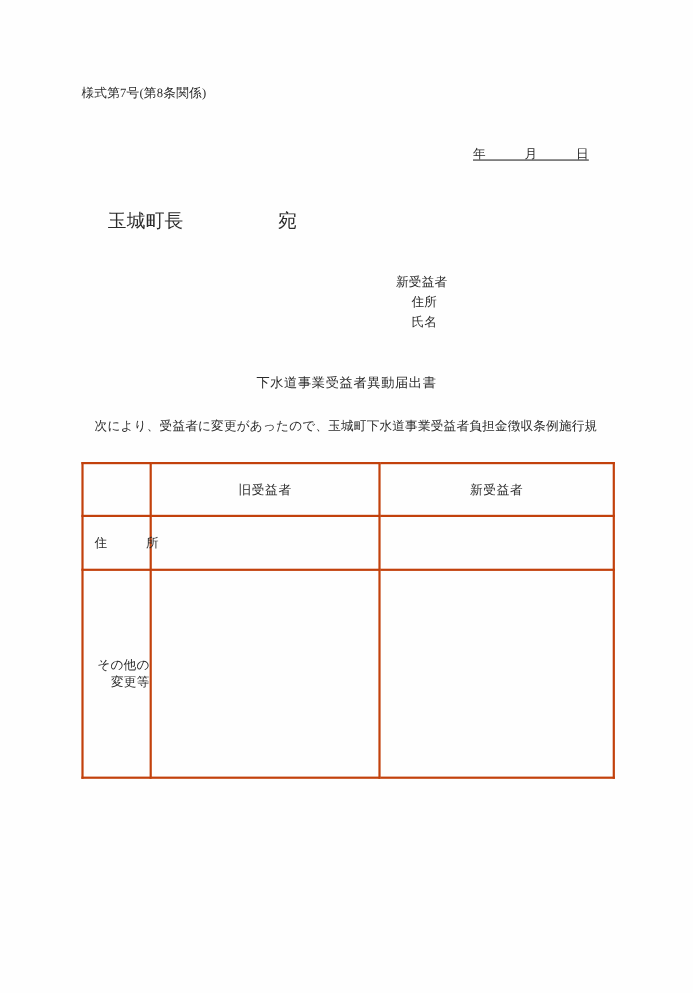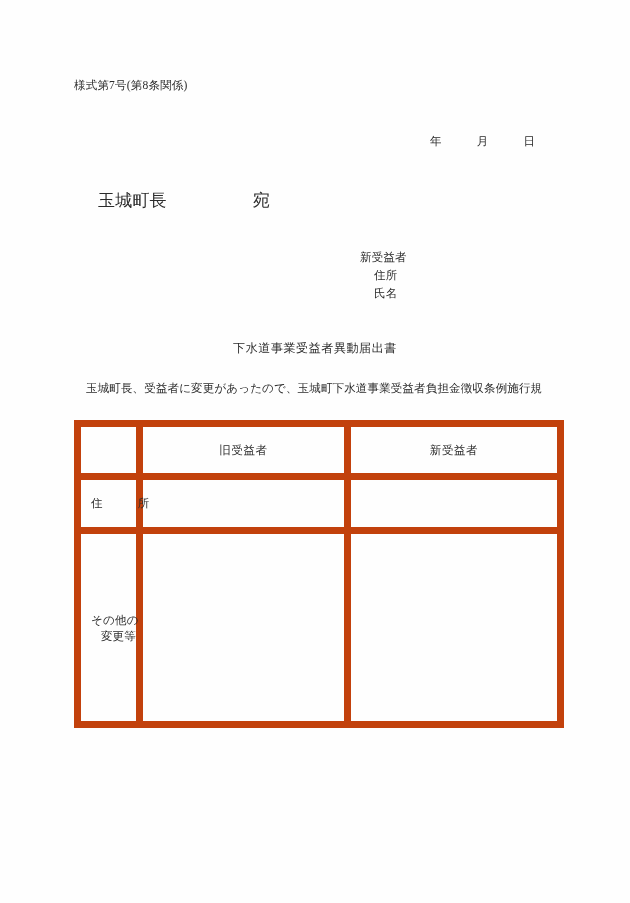--- a/index.html
+++ b/index.html
@@ -39,20 +39,21 @@
     font-size: 11.5px;
     letter-spacing: 0.2px;
   }
 
   
   .date-line {
     left: 430px;
     top: 136px;
     font-size: 11.5px;
     letter-spacing: 0.2px;
+    text-decoration: underline;
   }
 
   
   .addressee {
     left: 98px;
     top: 192px;
     font-size: 17px;
     letter-spacing: 0.2px;
   }
 
@@ -105,21 +106,21 @@
   .form-table {
     position: absolute;
     left: 74px;
     top: 420px;
     width: 483px;
     border-collapse: collapse;
     table-layout: fixed;
   }
   .form-table td,
   .form-table th {
-    border: 7px solid #c2410c;
+    border: 2px solid #c2410c;
     padding: 0;
     font-weight: normal;
     font-size: 11.5px;
     color: #2b2b2b;
     vertical-align: middle;
     font-family: "Liberation Serif", "DejaVu Serif", serif;
   }
   .col-label  { width: 62px; }
   .col-old    { width: 208px; }
   .col-new    { width: 213px; }
@@ -161,21 +162,21 @@
 
   <div class="benef">
     <span class="line">新受益者</span>
     <span class="line sub">住所</span>
     <span class="line sub">氏名</span>
   </div>
 
   <div class="doc-title">下水道事業受益者異動届出書</div>
 
   <div class="body-par">
-    <span class="l1">玉城町長、受益者に変更があったので、玉城町下水道事業受益者負担金徴収条例施行規</span>
+    <span class="l1">次により、受益者に変更があったので、玉城町下水道事業受益者負担金徴収条例施行規</span>
   </div>
 
   <table class="form-table">
     <colgroup>
       <col class="col-label">
       <col class="col-old">
       <col class="col-new">
     </colgroup>
     <tbody>
       <tr class="row-head">

